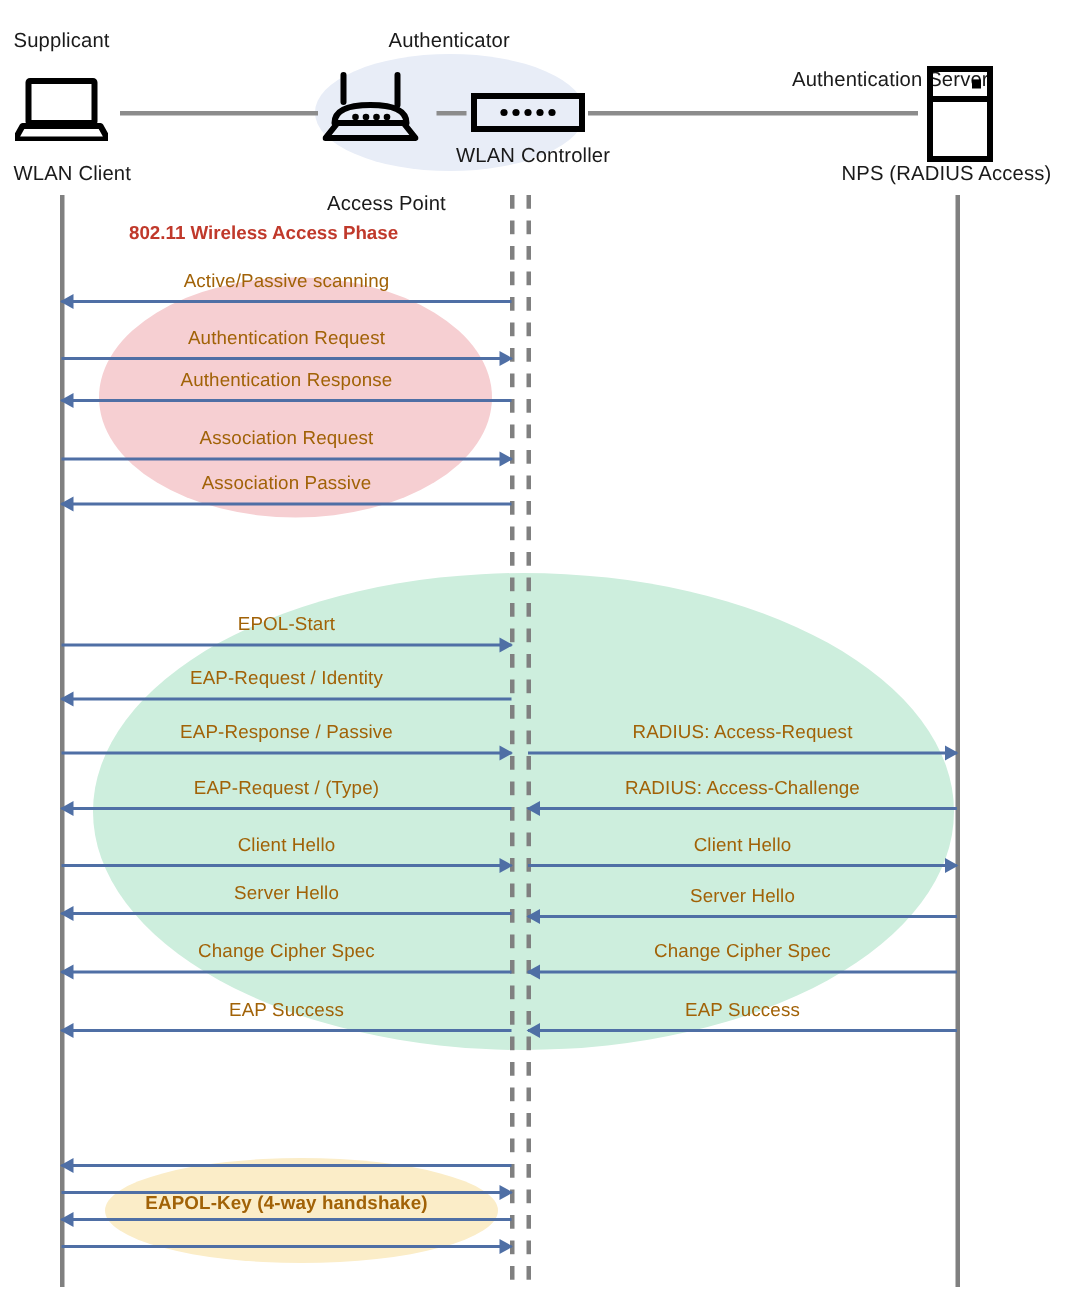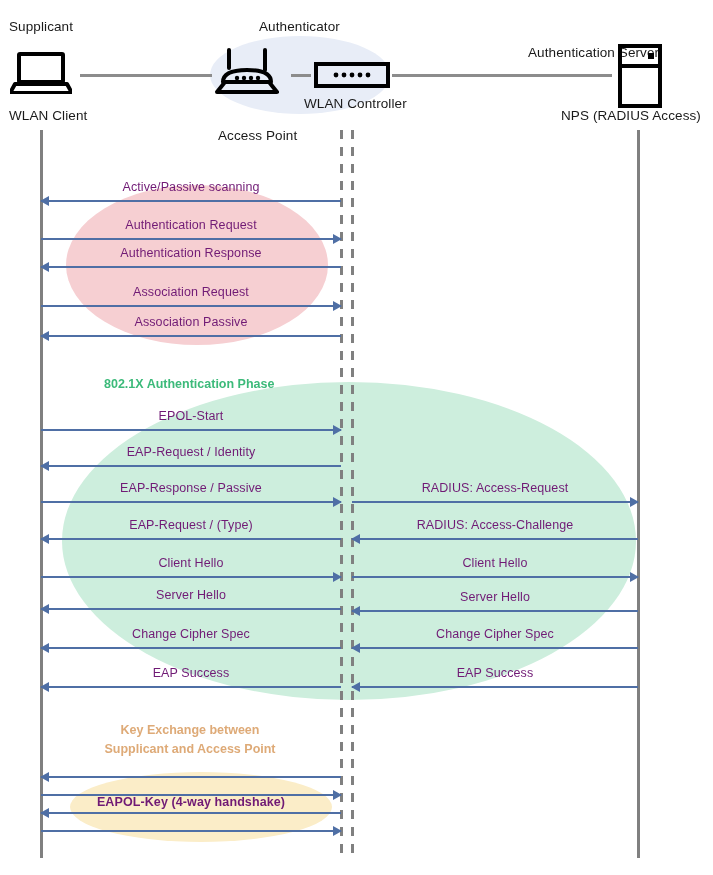--- a/index.html
+++ b/index.html
@@ -91,21 +91,21 @@
     border-bottom:5px solid transparent;
   }
   .msg.right .head{right:-1px;border-left:9px solid #4f6fa5;}
   .msg.left  .head{left:-1px; border-right:9px solid #4f6fa5;}
   .msg .cap{
     position:absolute;
     bottom:6px;
     width:100%;
     text-align:center;
     font-size:12.5px;
-    color:#701a75;
+    color:#a16207;
     white-space:nowrap;
     letter-spacing:.1px;
   }
 </style>
 </head>
 <body>
 
 <div id="stage">
 
   <div class="auth-blob" style="left:210px;top:36px;width:180px;height:78px;"></div>
@@ -164,25 +164,21 @@
 
   <div class="lifeline" style="left:40px;top:130px;height:728px;"></div>
   <div class="lifeline-dashed" style="left:340px;top:130px;height:728px;"></div>
   <div class="lifeline-dashed" style="left:351px;top:130px;height:728px;"></div>
   <div class="lifeline" style="left:637px;top:130px;height:728px;"></div>
 
   <div class="phase-blob blob-wireless" style="left:66px;top:185px;width:262px;height:160px;"></div>
   <div class="phase-blob blob-dot1x" style="left:62px;top:382px;width:574px;height:318px;"></div>
   <div class="phase-blob blob-key" style="left:70px;top:772px;width:262px;height:70px;"></div>
 
-  <div class="phase-caption" style="left:104px;top:375px;color:#3cba7a;">802.1X Authentication Phase</div>
-  <div class="phase-caption" style="left:90px;top:721px;width:200px;color:#deaa77;">
-    <span>Key Exchange between</span><br>
-    <span>Supplicant and Access Point</span>
-  </div>
+  <div class="phase-caption" style="left:86px;top:146px;color:#c0392b;">802.11 Wireless Access Phase</div>
 
   <div class="msg left" style="left:41px;top:200px;width:300px;">
     <div class="line" style="width:300px;"></div>
     <div class="head"></div>
     <div class="cap">Active/Passive scanning</div>
   </div>
 
   <div class="msg right" style="left:41px;top:238px;width:300px;">
     <div class="line" style="width:300px;"></div>
     <div class="head"></div>

